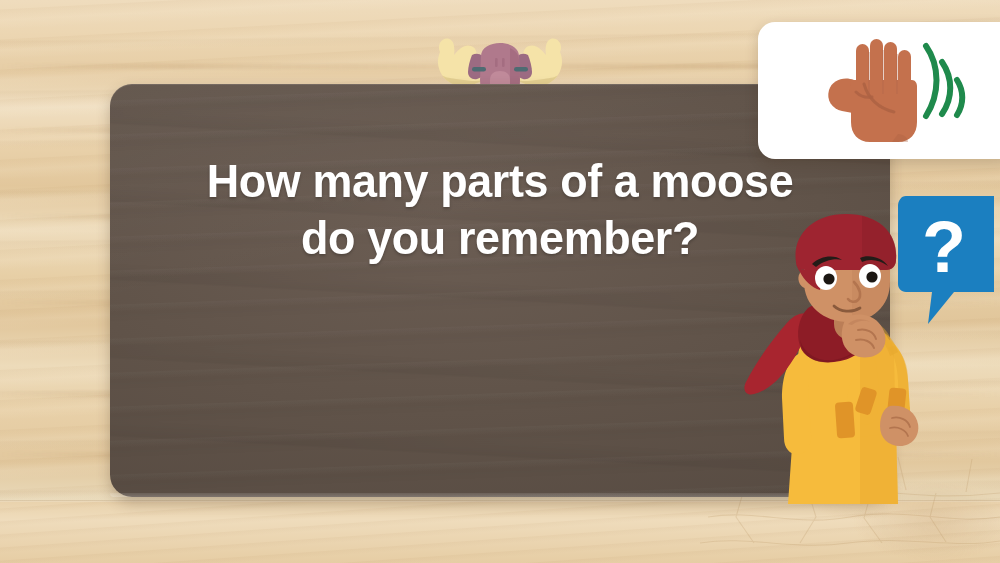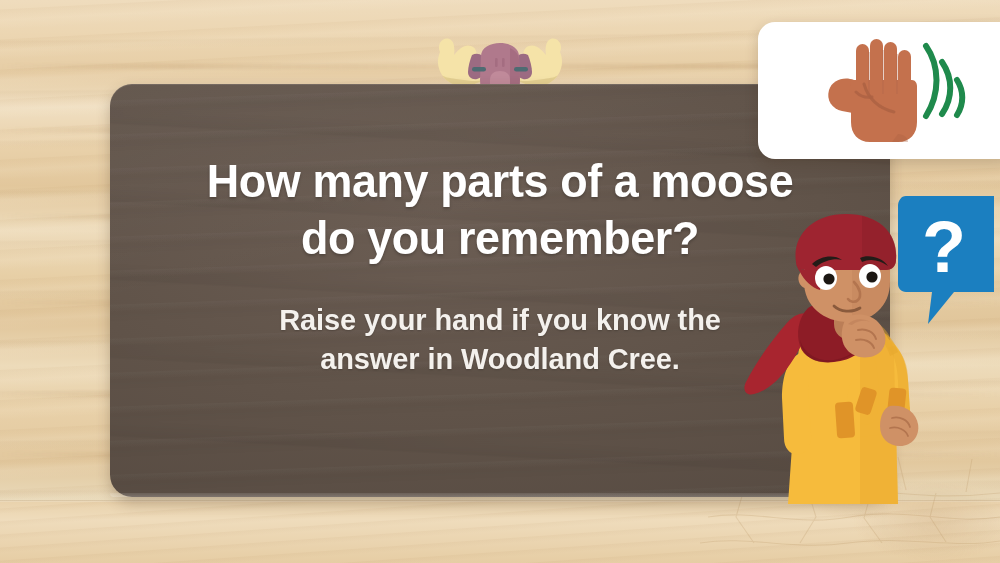--- a/index.html
+++ b/index.html
@@ -279,24 +279,20 @@
   <div class="board">
     <div class="board-texture"></div>
     <div class="board-bottom-edge"></div>
   </div>
 
   <div class="board-copy">
     <h1 class="headline">
       <span class="l">How many parts of a moose</span>
       <span class="l">do you remember?</span>
     </h1>
-    <p class="subline">
-      <span class="l">Raise your hand if you know the</span>
-      <span class="l">answer in Woodland Cree.</span>
-    </p>
   </div>
 
   <svg class="character" viewBox="0 0 200 292">
 
     <g>
       <path d="M56 148 C56 122 74 108 100 106 C128 104 150 118 152 146
                L156 292 L46 292 Z" fill="#f6bb3c"></path>
 
       <path d="M60 140 C46 146 40 164 40 186 L42 226 C42 238 50 244 58 242
                C66 240 70 232 69 222 L66 176 C66 162 70 152 78 146 Z" fill="#f6bb3c"></path>

